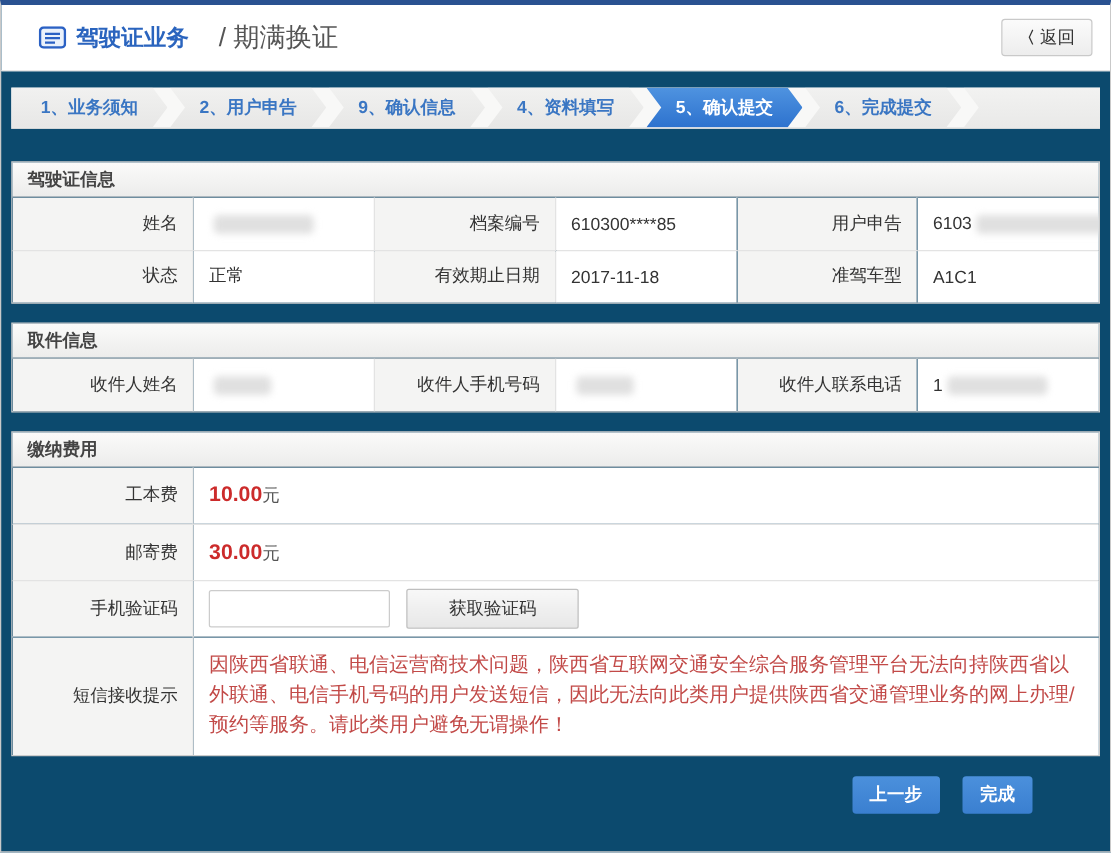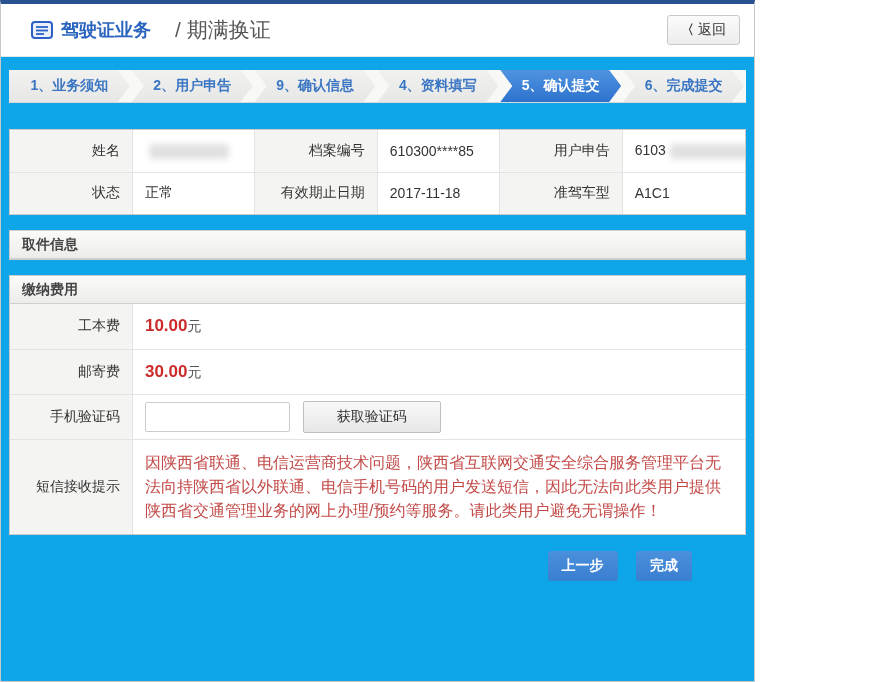--- a/index.html
+++ b/index.html
@@ -1,20 +1,20 @@
 <!DOCTYPE html>
 <html><head>
 <meta charset="utf-8">
 <style>
   * { margin:0; padding:0; box-sizing:border-box; }
   html,body { background:#ffffff; }
   body { font-family:"Liberation Sans","DejaVu Sans",sans-serif; }
 
   .page{
-    width:755px; height:682px; background:#0ea5e9;
+    width:889px; height:682px; background:#0c4a6e;
     border:1px solid #c9c9c9; border-top:4px solid #2a5291;
     position:relative; overflow:hidden;
   }
 
   
   .hdr{
     height:53px; display:flex; align-items:center;
     padding:0 14px 0 30px; border-bottom:1px solid #e6e6e6; background:#fff;
   }
   .hdr-icon{ width:22px; height:18px; margin-right:8px; flex:0 0 auto; }
@@ -127,20 +127,21 @@
     <div class="step first">1、业务须知</div>
     <div class="step">2、用户申告</div>
     <div class="step">9、确认信息</div>
     <div class="step">4、资料填写</div>
     <div class="step active">5、确认提交</div>
     <div class="step">6、完成提交</div>
     <div class="step-filler"></div>
   </div>
 
   <div class="section firstsec">
+    <div class="sec-hd">驾驶证信息</div>
     <table class="grid">
       <colgroup>
           <col style="width:16.66%">
           <col style="width:16.66%">
           <col style="width:16.66%">
           <col style="width:16.66%">
           <col style="width:16.66%">
           <col style="width:16.7%">
         </colgroup>
       <tbody>
@@ -169,20 +170,28 @@
     <table class="grid">
       <colgroup>
           <col style="width:16.66%">
           <col style="width:16.66%">
           <col style="width:16.66%">
           <col style="width:16.66%">
           <col style="width:16.66%">
           <col style="width:16.7%">
         </colgroup>
       <tbody>
+          <tr>
+        <td class="lbl">收件人姓名</td>
+        <td class="val"><span class="blur sm"></span></td>
+        <td class="lbl">收件人手机号码</td>
+        <td class="val"><span class="blur sm"></span></td>
+        <td class="lbl">收件人联系电话</td>
+        <td class="val"><span>1</span><span class="blur md"></span></td>
+      </tr>
     </tbody>
       </table>
   </div>
 
   <div class="section">
     <div class="sec-hd">缴纳费用</div>
     <table class="grid">
       <colgroup>
           <col style="width:16.66%">
           <col style="width:83.34%">

